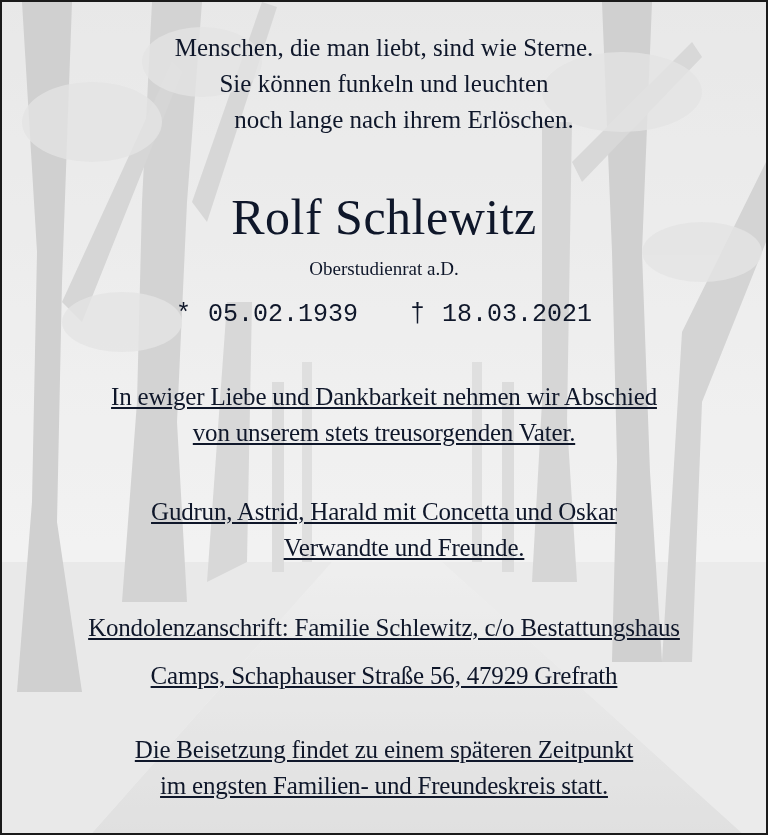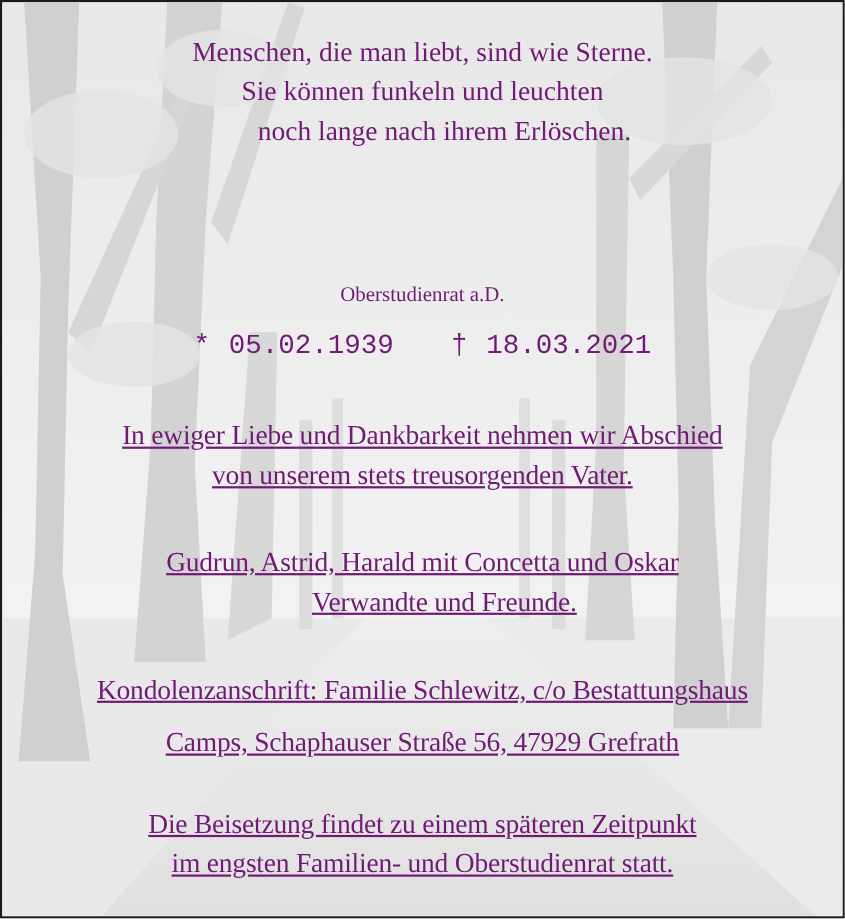--- a/index.html
+++ b/index.html
@@ -5,21 +5,21 @@
     html, body { margin: 0; padding: 0; }
     body { width: 768px; height: 835px; background: #ffffff; }
     .card {
       position: relative;
       width: 768px; height: 835px;
       box-sizing: border-box;
       border: 2px solid #1a1a1a;
       overflow: hidden;
       background: #e9e9e9;
       font-family: "Liberation Serif", "DejaVu Serif", serif;
-      color: #701a75;
+      color: #0f172a;
     }
     
     .bg { position: absolute; inset: 0; z-index: 0; }
     .bg svg { width: 100%; height: 100%; display: block; }
     .content {
       position: absolute; inset: 0; z-index: 1;
       text-align: center;
     }
     .line { position: absolute; left: 0; right: 0; white-space: nowrap; }
     .poem { font-size: 25px; line-height: 36px; }
@@ -82,20 +82,21 @@
   </div>
 
   <div class="content">
 
     <div>
       <div class="line poem" style="top:28px;">Menschen, die man liebt, sind wie Sterne.</div>
       <div class="line poem" style="top:64px;">Sie können funkeln und leuchten</div>
       <div class="line poem" style="top:100px;padding-left:40px;">noch lange nach ihrem Erlöschen.</div>
     </div>
 
+    <div class="line name" style="top:186px;">Rolf Schlewitz</div>
     <div class="line title" style="top:256px;">Oberstudienrat a.D.</div>
 
     <div class="line dates" style="top:298px;">
       <span>*</span>
       <span>05.02.1939</span>
       <span style="display:inline-block;width:18px;"></span>
       <span>†</span>
       <span>18.03.2021</span>
     </div>
 
@@ -109,16 +110,16 @@
       <div class="line body" style="top:528px;padding-left:40px;">Verwandte und Freunde.</div>
     </div>
 
     <div>
       <div class="line body" style="top:608px;">Kondolenzanschrift: Familie Schlewitz, c/o Bestattungshaus</div>
       <div class="line body" style="top:656px;">Camps, Schaphauser Straße 56, 47929 Grefrath</div>
     </div>
 
     <div>
       <div class="line body" style="top:730px;">Die Beisetzung findet zu einem späteren Zeitpunkt</div>
-      <div class="line body" style="top:766px;">im engsten Familien- und Oberstudienrat statt.</div>
+      <div class="line body" style="top:766px;">im engsten Familien- und Freundeskreis statt.</div>
     </div>
   </div>
 </div>
 
 </body></html>

